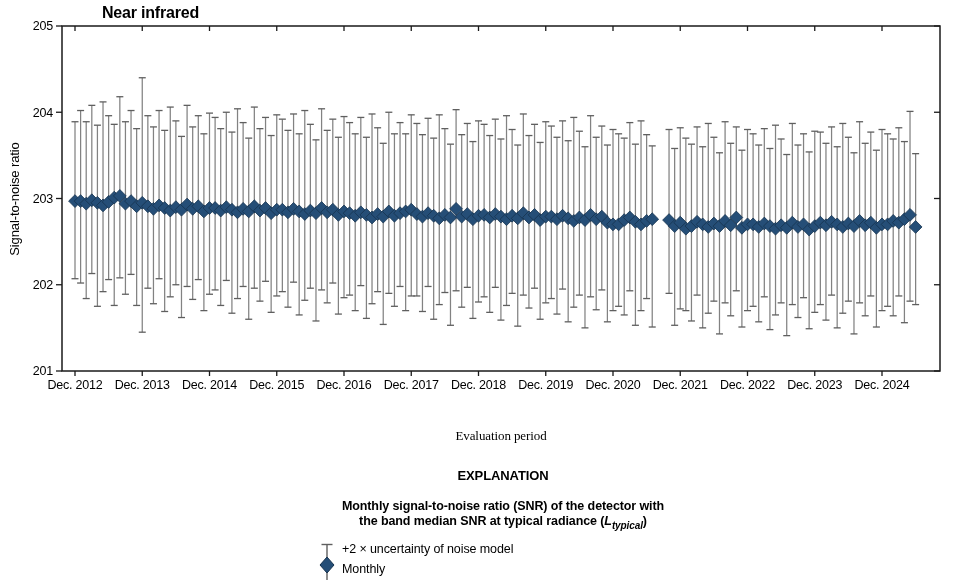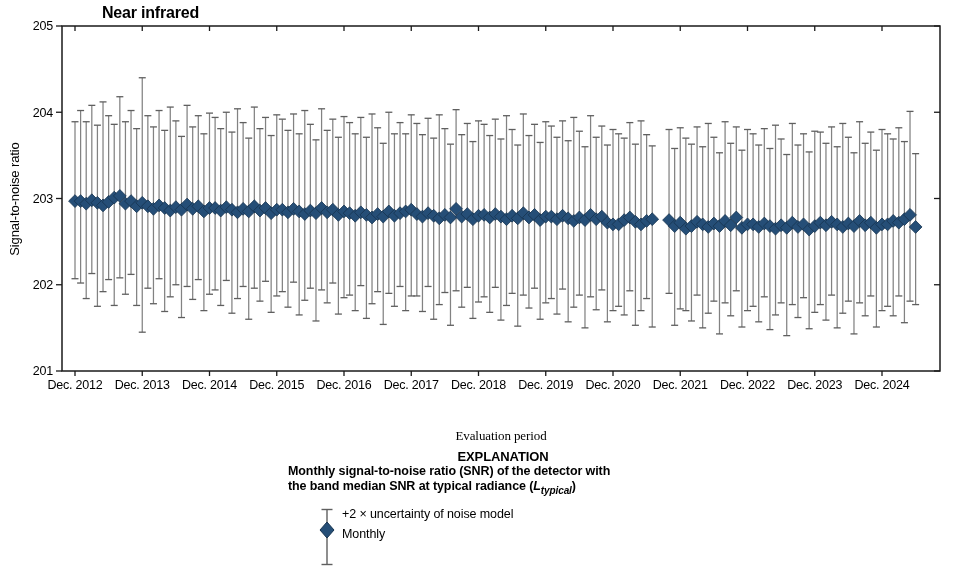--- a/index.html
+++ b/index.html
@@ -3,22 +3,22 @@
 <meta charset="utf-8">
 <style>
   html,body{margin:0;padding:0;background:#ffffff;}
   body{width:954px;height:580px;position:relative;font-family:"Liberation Sans",sans-serif;color:#000;overflow:hidden;}
   .chart-title{position:absolute;left:62px;top:4px;font-size:16px;font-weight:bold;letter-spacing:-0.2px;white-space:nowrap;padding-left:40px;}
   .ylabel{position:absolute;left:14px;top:199px;transform:translate(-50%,-50%) rotate(-90deg);font-size:13px;white-space:nowrap;letter-spacing:-0.1px;}
   .xlabel{position:absolute;left:501px;top:428px;transform:translateX(-50%);font-size:13px;letter-spacing:-0.1px;white-space:nowrap;font-family:Liberation Serif, serif;}
   #plot-svg{position:absolute;left:0;top:0;}
   svg text{font-family:"Liberation Sans",sans-serif;fill:#000;letter-spacing:-0.2px;}
   .explanation{position:absolute;left:288px;top:449px;width:430px;}
-  .exp-heading{text-align:center;font-size:13px;font-weight:bold;letter-spacing:-0.1px;}
-  .exp-caption{text-align:left;font-size:12.5px;font-weight:bold;line-height:15px;letter-spacing:-0.1px;}
+  .exp-heading{text-align:center;font-size:13px;font-weight:bold;letter-spacing:-0.1px;margin-top:19px;}
+  .exp-caption{margin-top:16px;text-align:center;font-size:12.5px;font-weight:bold;line-height:15px;letter-spacing:-0.1px;}
   .exp-caption .sym{font-style:italic;}
   .exp-caption sub{font-style:italic;font-size:10px;}
   .exp-items{position:relative;margin-top:8px;height:62px;}
   .exp-items .keybar{position:absolute;left:30px;top:1px;}
   .exp-item{position:absolute;left:54px;font-size:12.5px;white-space:nowrap;letter-spacing:-0.1px;}
   .exp-item.r1{top:1px;}
   .exp-item.r2{top:21px;}
   .exp-item.r3{top:41px;}
 </style>
 </head>

